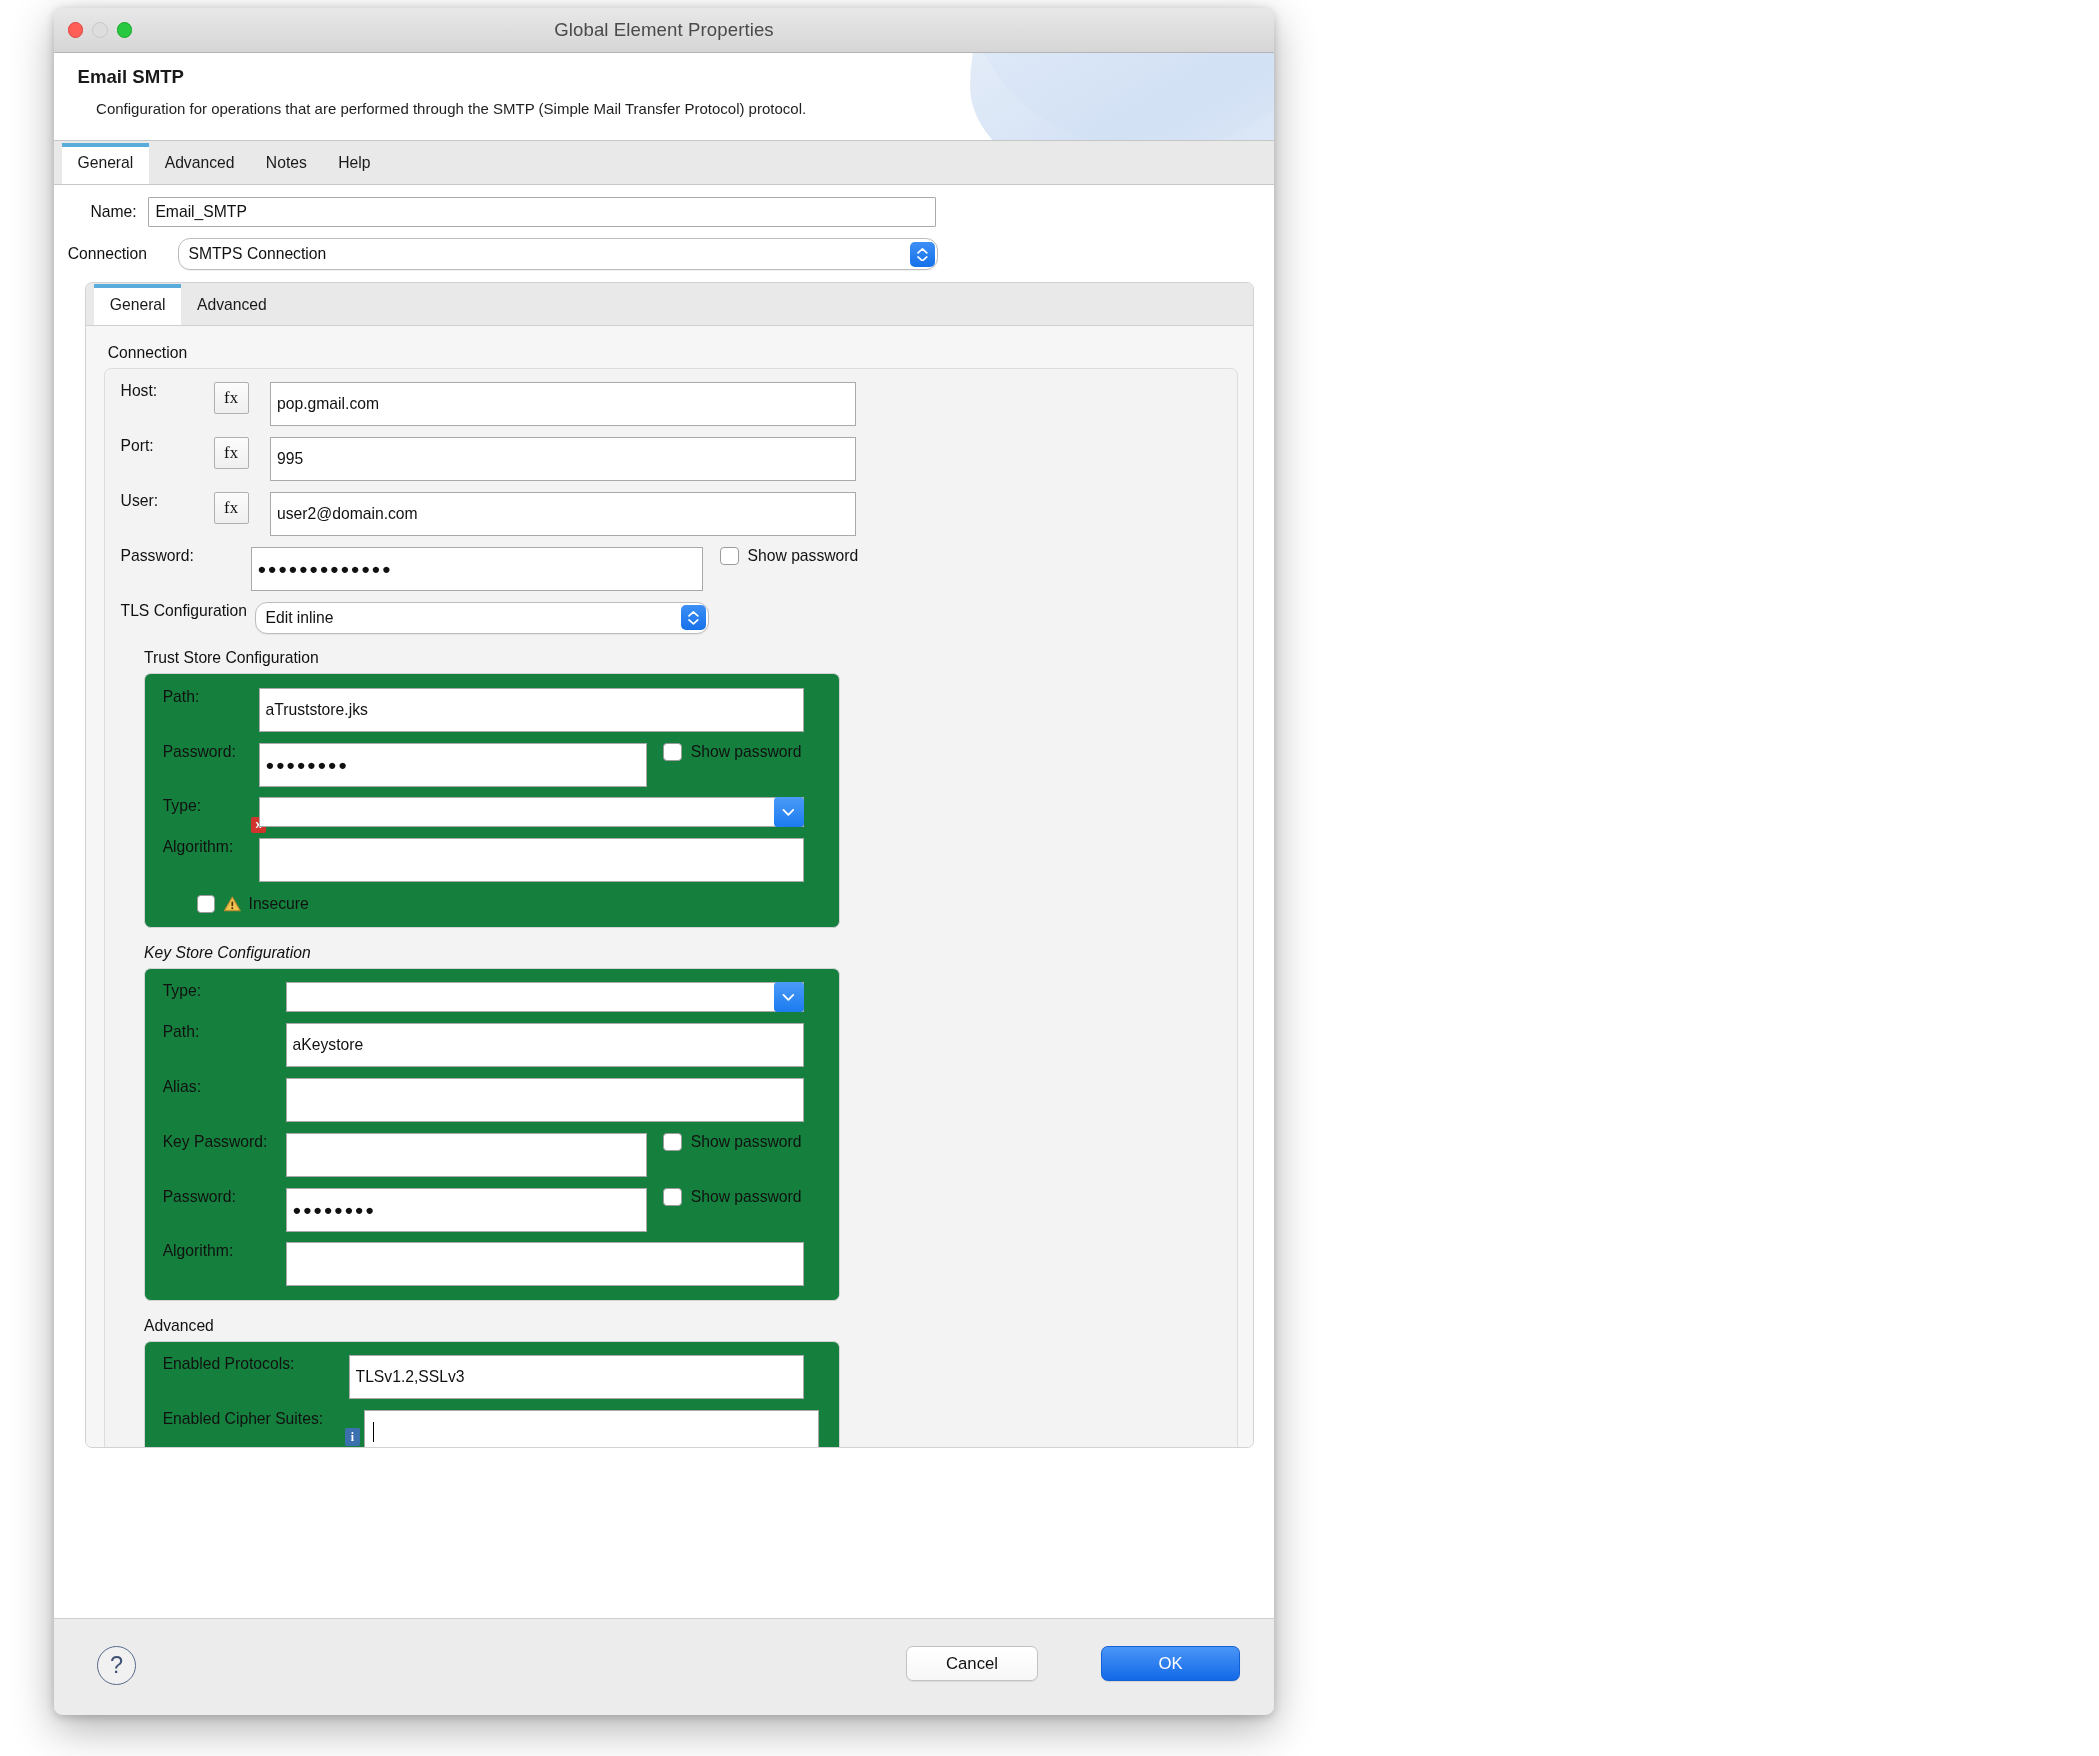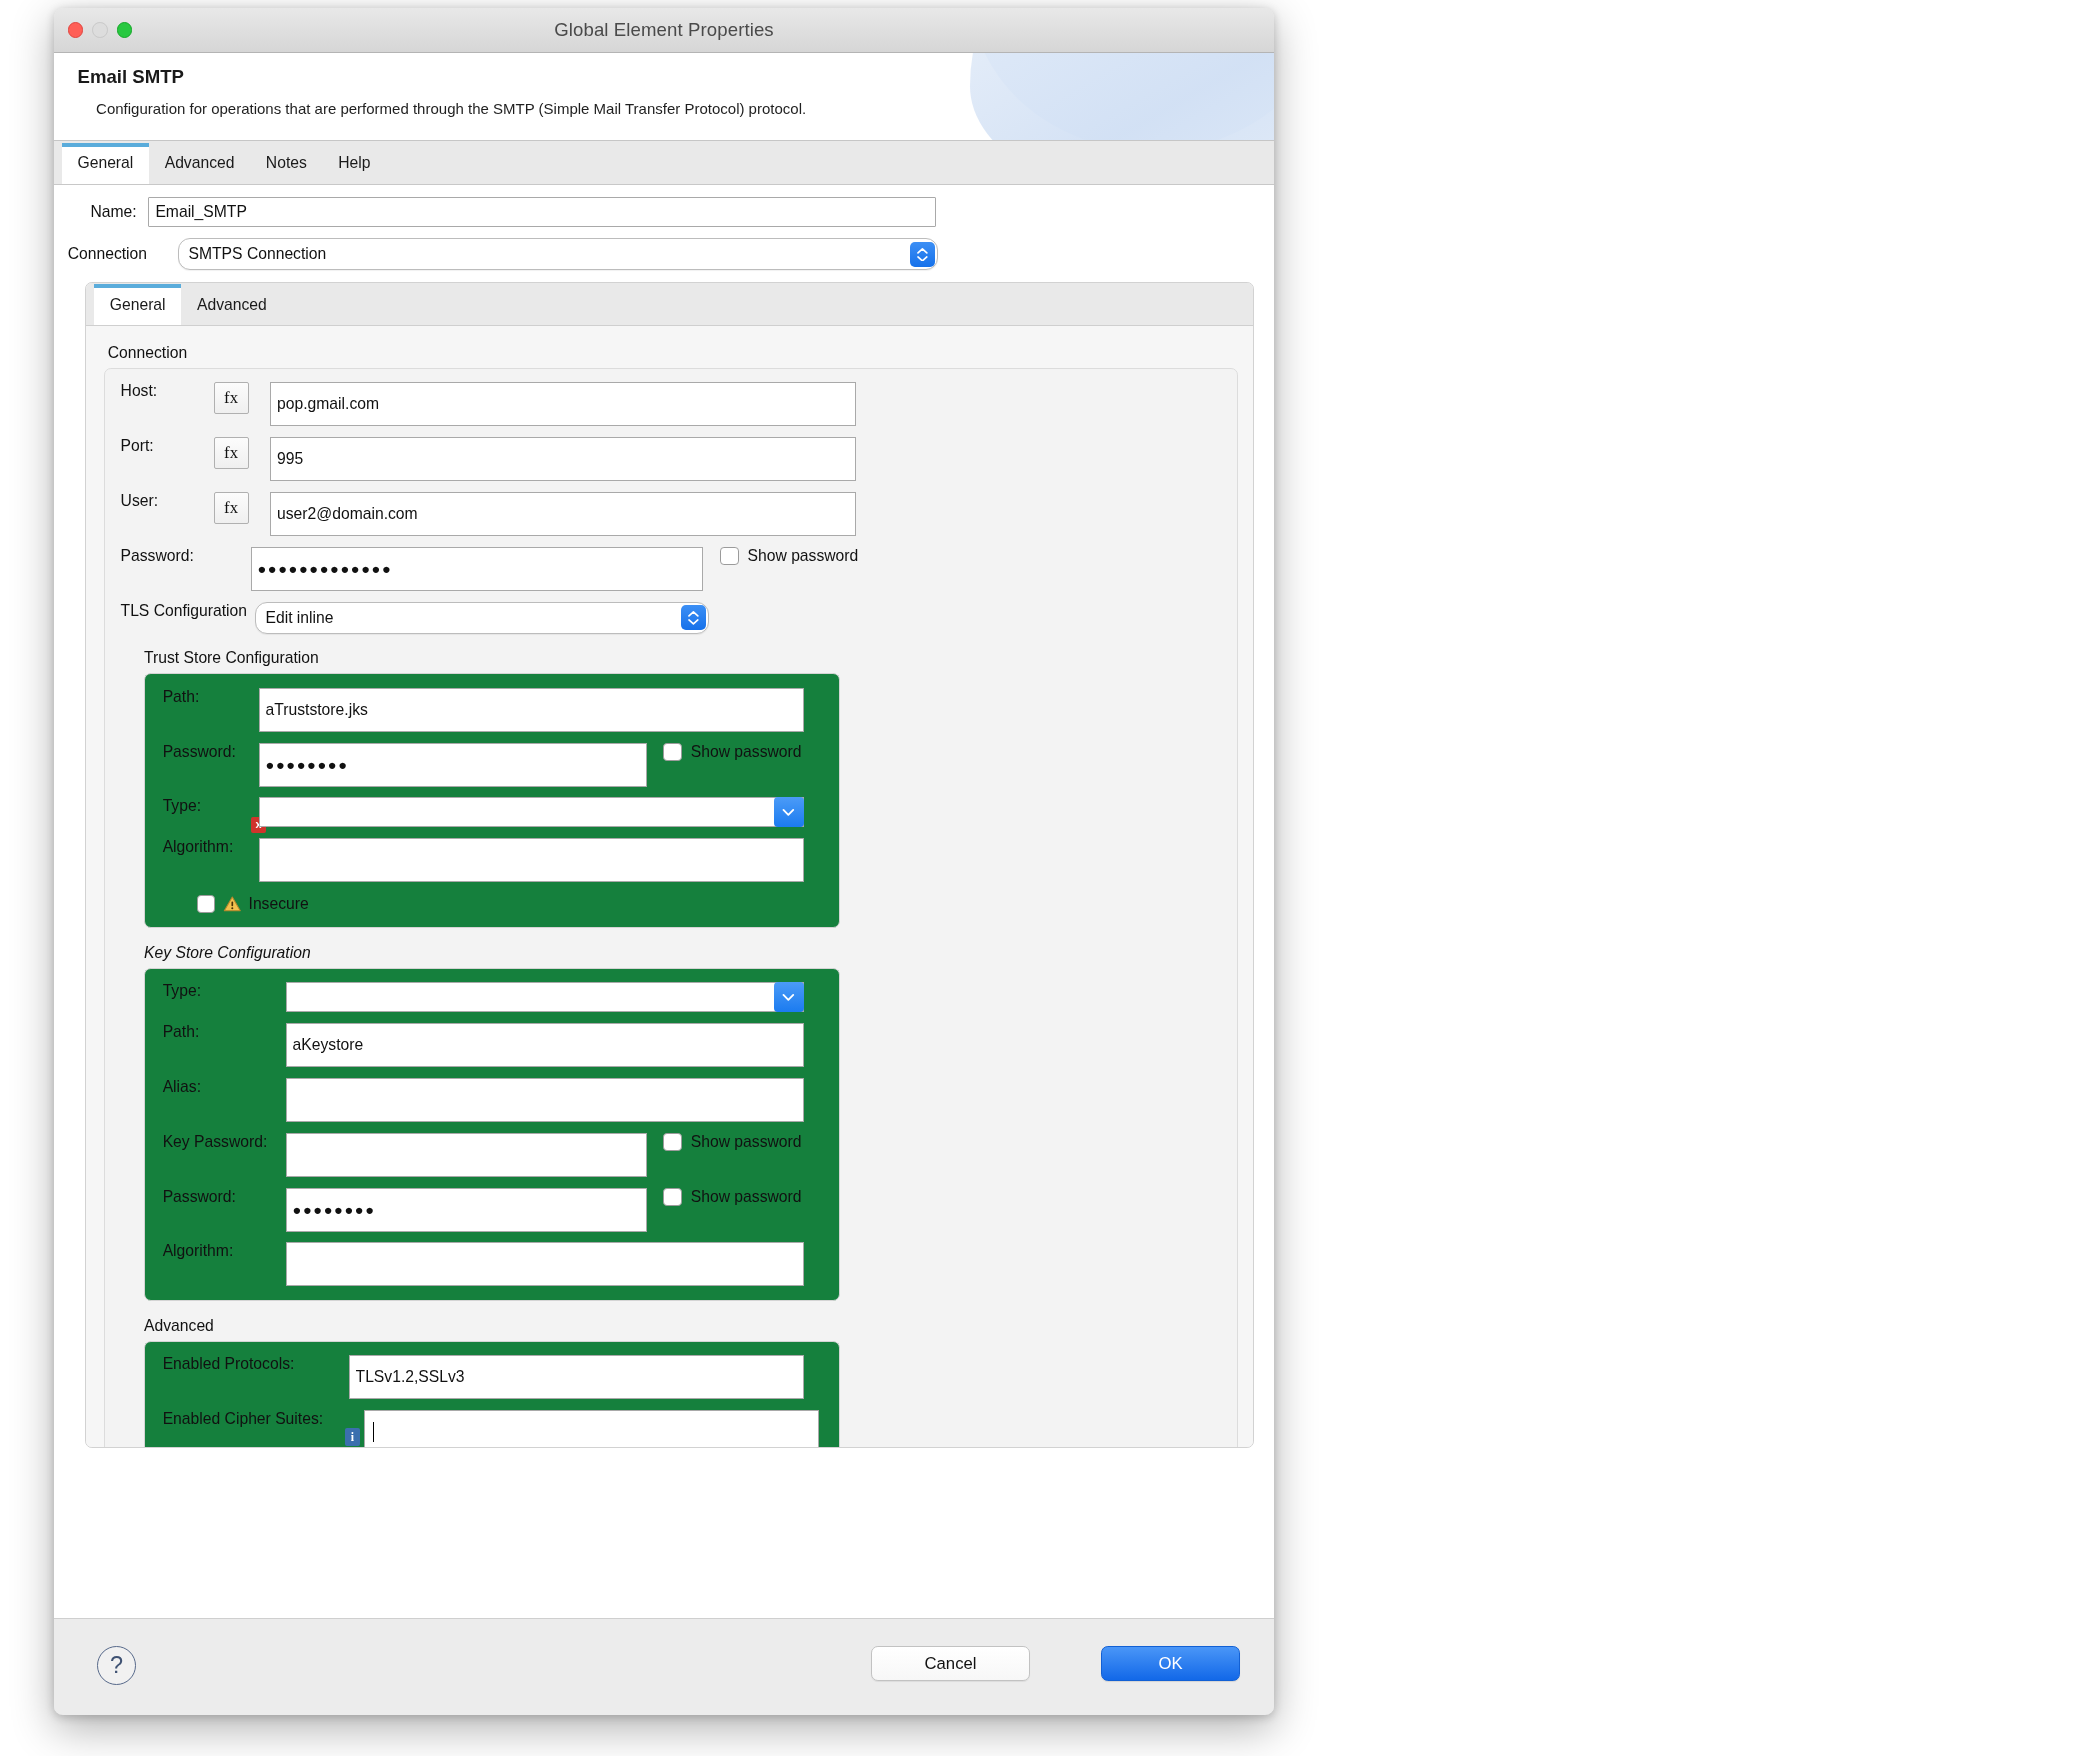--- a/index.html
+++ b/index.html
@@ -271,21 +271,21 @@
   }
   .btn {
     position: absolute; top: 27.4px;
     height: 35px;
     border-radius: 6.9px;
     font-size: 16.7px;
     display: flex; align-items: center; justify-content: center;
     cursor: default;
   }
   #cancel-btn {
-    right: 244px; width: 159px;
+    right: 236px; width: 132px;
     background: linear-gradient(to bottom,#ffffff,#f7f7f7);
     border: 1px solid #c2c2c2;
     color: #111;
     box-shadow: 0 1px 1px rgba(0,0,0,.07);
   }
   #ok-btn {
     right: 34px; width: 139px;
     background: linear-gradient(to bottom,#4a96f7,#1268e8);
     border: 1px solid #1260d4;
     color: #ffffff;

